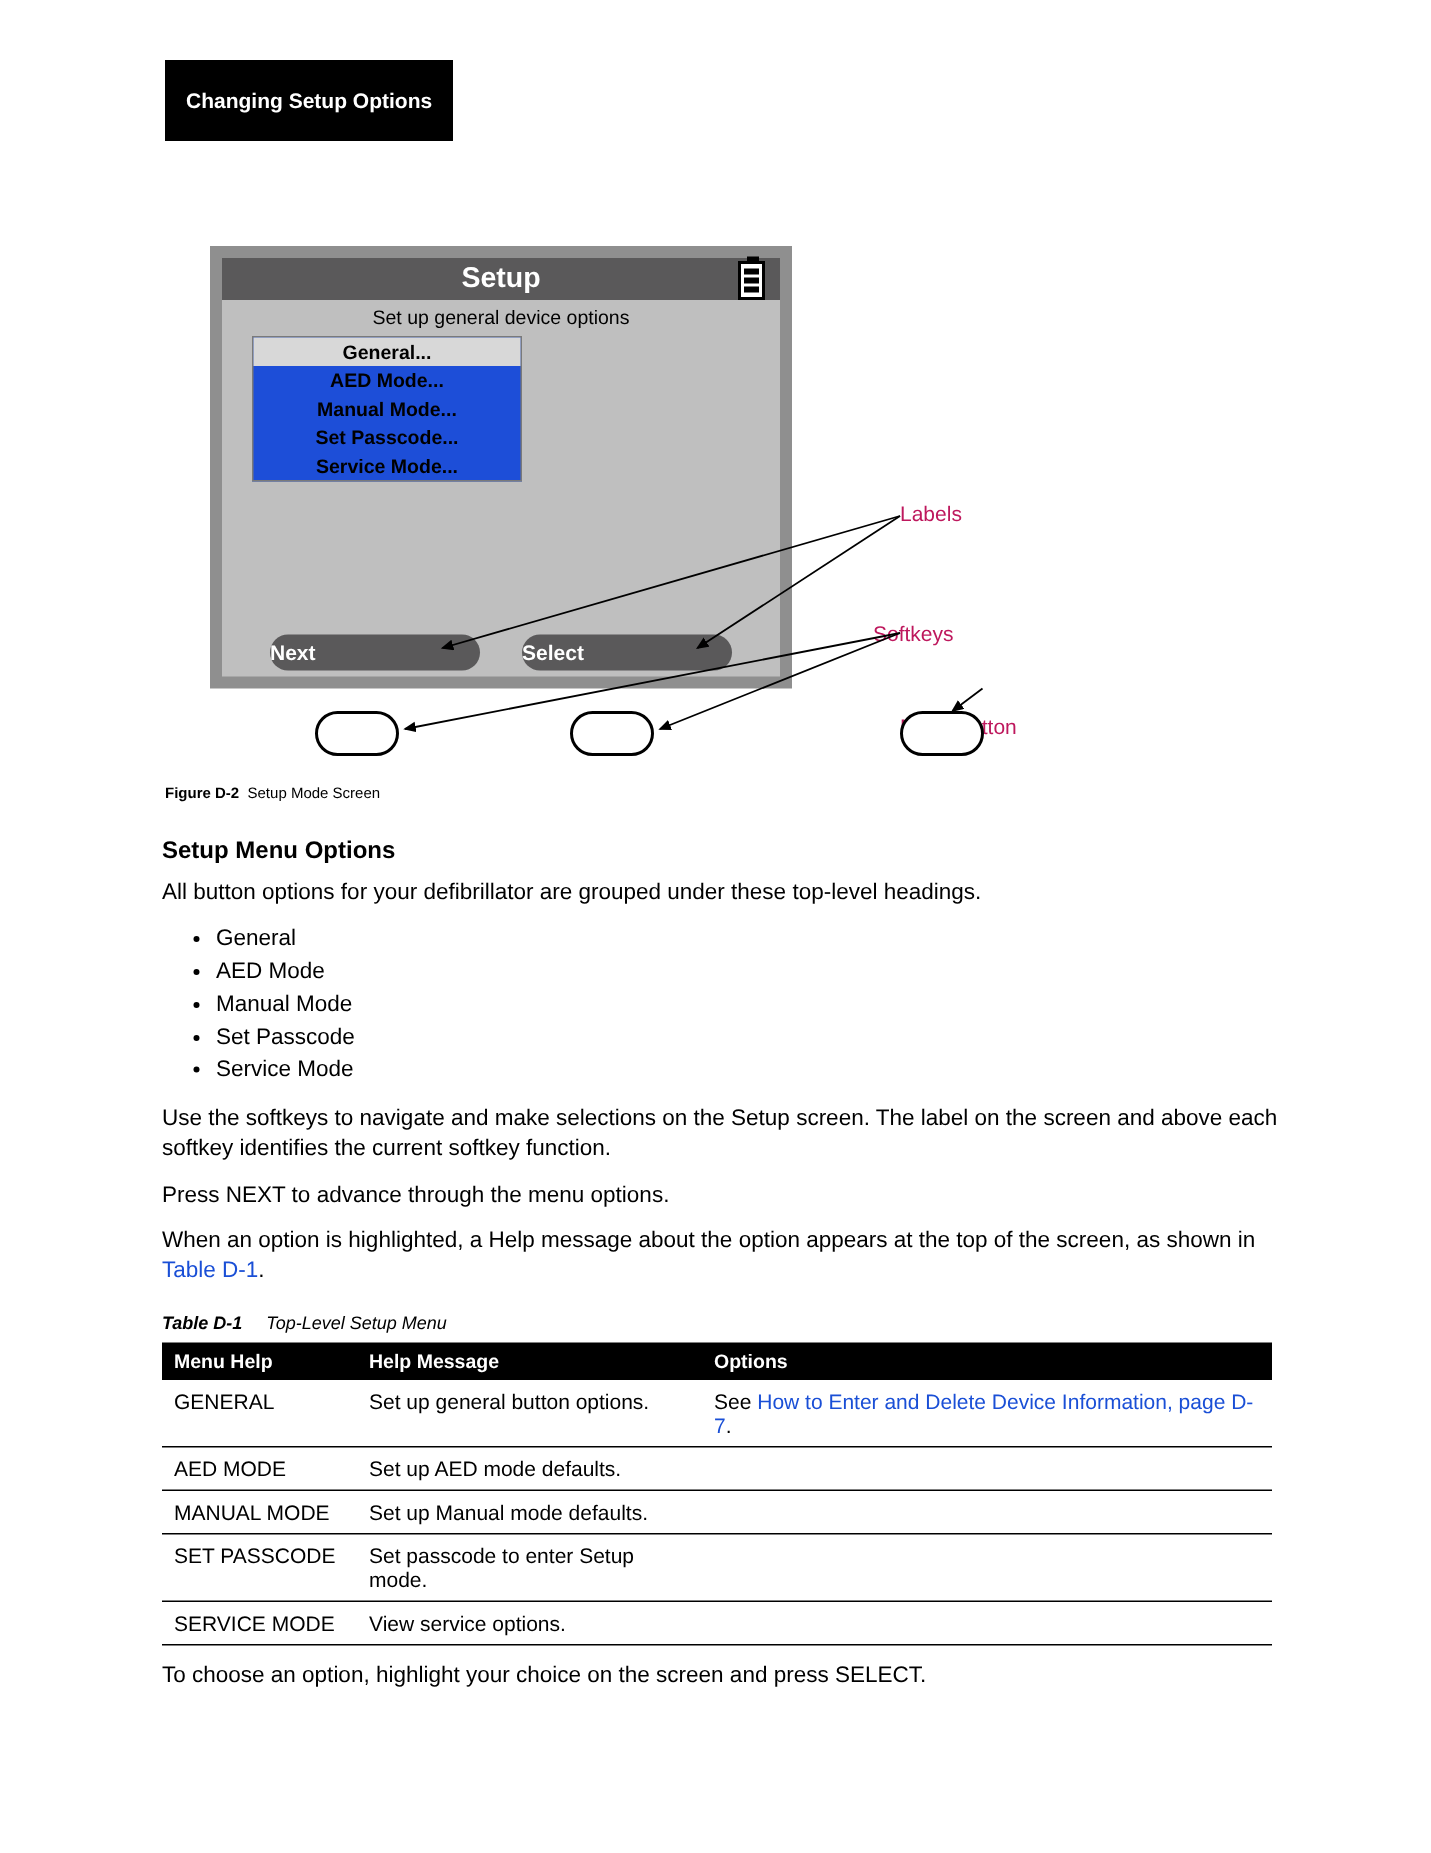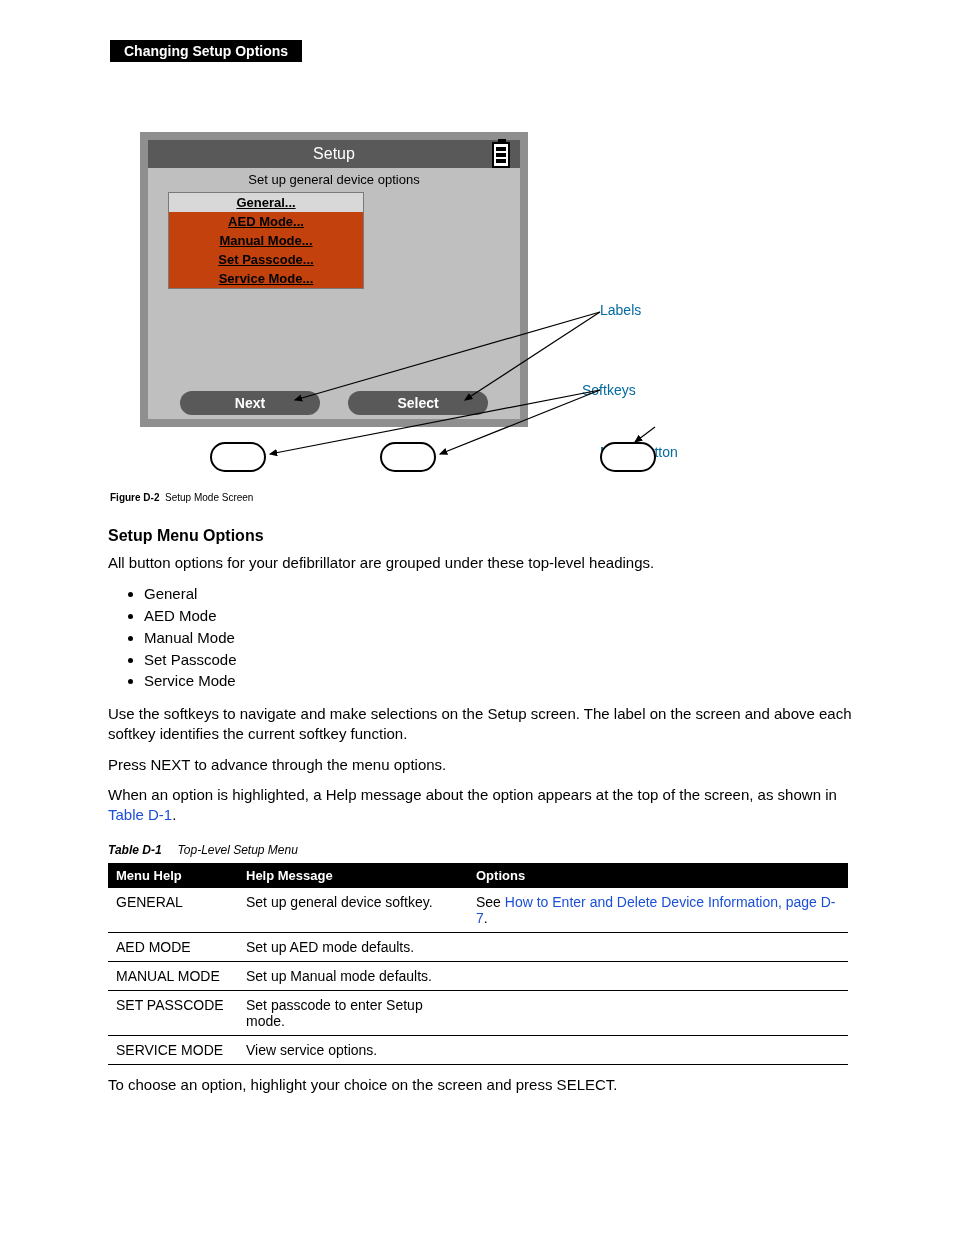--- a/index.html
+++ b/index.html
@@ -10,21 +10,21 @@
     background: #fff;
     width: 954px;
     padding: 40px 60px 40px 60px;
   }
   .header-tag {
     display: inline-block;
     background: #000;
     color: #fff;
     font-weight: bold;
     font-size: 14px;
-    padding: 3px 14px;
+    padding: 19px 14px;
     margin-bottom: 70px;
     margin-left: 50px;
   }
   .figure-area {
     position: relative;
     margin-left: 50px;
     height: 360px;
   }
   .device-frame {
     position: absolute;
@@ -38,22 +38,22 @@
     position: absolute;
     left: 8px; right: 8px; top: 8px; bottom: 8px;
     background: #bfbfbf;
   }
   .device-titlebar {
     position: absolute;
     left: 8px; right: 8px; top: 8px;
     height: 28px;
     background: #5a595a;
     color: #fff;
-    font-weight: normal;
-    font-size: 16px;
+    font-weight: bold;
+    font-size: 19px;
     text-align: center;
     line-height: 28px;
   }
   .battery-icon {
     position: absolute;
     right: 18px;
     top: 10px;
     width: 18px;
     height: 26px;
     background: #fff;
@@ -70,53 +70,52 @@
     position: absolute;
     left: 8px; right: 8px; top: 40px;
     text-align: center;
     font-size: 13px;
     color: #000;
   }
   .menu-box {
     position: absolute;
     left: 28px;
     top: 60px;
-    width: 196px;
+    width: 180px;
     border: 1px solid #7a7a7a;
-    background: #c2410c;
+    background: #1d4ed8;
     font-size: 13px;
-    text-decoration: underline;
   }
   .menu-box .mi {
     text-align: center;
     padding: 2px 0;
     font-weight: bold;
   }
   .menu-box .mi.sel {
     background: #d8d8d8;
   }
   .softkey {
     position: absolute;
     bottom: 12px;
     width: 140px;
     height: 24px;
     background: #5a595a;
     color: #fff;
     font-weight: bold;
     font-size: 14px;
-    text-align: center;
+    text-align: left;
     line-height: 24px;
     border-radius: 12px;
   }
   .softkey.left { left: 40px; }
   .softkey.right { right: 40px; }
   .annot {
     position: absolute;
     font-size: 14px;
-    color: #0369a1;
+    color: #be185d;
   }
   .oval-btn {
     position: absolute;
     width: 56px;
     height: 30px;
     border: 2px solid #000;
     border-radius: 16px;
     background: #fff;
   }
   svg.arrows { position:absolute; left:0; top:0; pointer-events:none; }
@@ -233,21 +232,21 @@
   <thead>
     <tr>
       <th style="width:130px">Menu Help</th>
       <th style="width:230px">Help Message</th>
       <th>Options</th>
     </tr>
   </thead>
   <tbody>
     <tr>
       <td class="mi">GENERAL</td>
-      <td>Set up general device softkey.</td>
+      <td>Set up general button options.</td>
       <td><span>See </span><a href="#" class="link">How to Enter and Delete Device Information, page D-7</a><span>.</span></td>
     </tr>
     <tr>
       <td class="mi">AED MODE</td>
       <td>Set up AED mode defaults.</td>
       <td></td>
     </tr>
     <tr>
       <td class="mi">MANUAL MODE</td>
       <td>Set up Manual mode defaults.</td>

